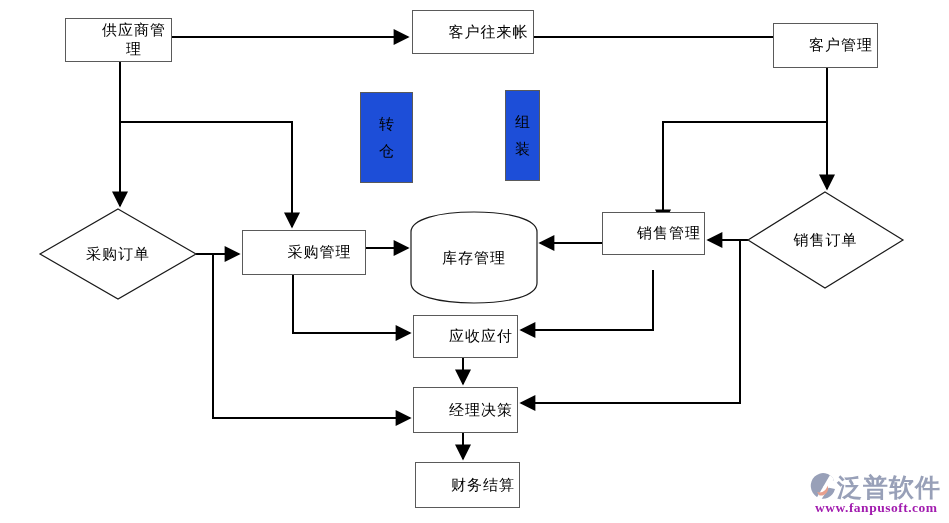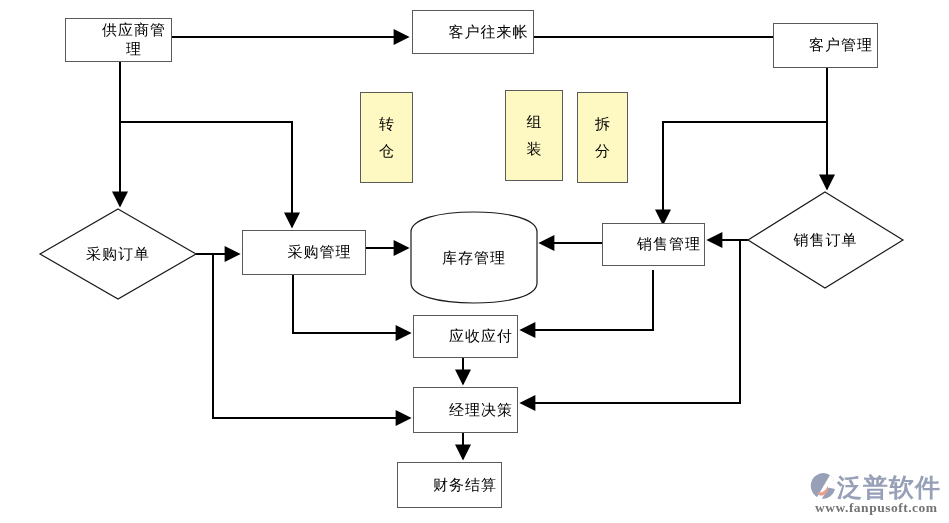--- a/index.html
+++ b/index.html
@@ -11,38 +11,38 @@
   #wires{position:absolute;left:0;top:0;width:949px;height:523px;}
   .node{
     position:absolute;display:flex;align-items:center;justify-content:center;
     background:#ffffff;border:1px solid #5a5a5a;box-sizing:border-box;
     font-size:15px;color:#000;letter-spacing:1px;text-align:center;
     z-index:2;
     padding-left:31px;
   }
   .vnode{
     position:absolute;display:flex;align-items:center;justify-content:center;
-    background:#fef9c3;border:1px solid #5a5a5a;box-sizing:border-box;
+    background:#1d4ed8;border:1px solid #5a5a5a;box-sizing:border-box;
     font-size:15px;color:#000;z-index:2;
   }
   .vnode .vtext{width:16px;word-break:break-all;line-height:27px;text-align:center;}
   .shape-label{
     position:absolute;display:flex;align-items:center;justify-content:center;
     font-size:15px;color:#000;letter-spacing:1px;text-align:center;z-index:2;
     pointer-events:none;
   }
   #watermark{position:absolute;right:8px;bottom:4px;width:132px;height:48px;z-index:3;}
   #wm-logo{position:absolute;left:0;top:2px;}
   #wm-brand{
     position:absolute;left:28px;top:0;font-size:25px;font-weight:bold;
     color:#98a0b8;letter-spacing:1px;white-space:nowrap;
   }
   #wm-url{
     position:absolute;left:6px;top:29px;font-size:13.5px;font-weight:bold;
-    color:#737373;white-space:nowrap;letter-spacing:0.5px;
+    color:#a21caf;white-space:nowrap;letter-spacing:0.5px;
   }
 </style>
 </head>
 <body>
 
 <div id="stage">
 
   <svg id="wires" viewBox="0 0 949 523" xmlns="http://www.w3.org/2000/svg">
     <defs>
       <marker id="arr" viewBox="0 0 10 10" refX="9" refY="5" markerWidth="10" markerHeight="8" orient="auto-start-reverse">
@@ -92,36 +92,33 @@
 
   <div class="node" style="left:65px;top:18px;width:107px;height:44px;">供应商管理</div>
 
   <div class="node" style="left:412px;top:10px;width:122px;height:44px;">客户往来帐</div>
 
   <div class="node" style="left:773px;top:15px;width:105px;height:45px;margin-top:8px;">客户管理</div>
 
   <div class="vnode" style="left:360px;top:92px;width:53px;height:91px;">
     <div class="vtext">转仓</div>
   </div>
-  <div class="vnode" style="left:505px;top:90px;width:58px;height:91px;">
+  <div class="vnode" style="left:505px;top:90px;width:35px;height:91px;">
     <div class="vtext">组装</div>
-  </div>
-  <div class="vnode" style="left:577px;top:92px;width:51px;height:91px;">
-    <div class="vtext">拆分</div>
   </div>
 
   <div class="node" style="left:242px;top:230px;width:124px;height:45px;">采购管理</div>
 
-  <div class="node" style="left:602px;top:223px;width:103px;height:43px;">销售管理</div>
+  <div class="node" style="left:602px;top:212px;width:103px;height:43px;">销售管理</div>
 
   <div class="node" style="left:413px;top:315px;width:105px;height:43px;">应收应付</div>
 
   <div class="node" style="left:413px;top:387px;width:105px;height:46px;">经理决策</div>
 
-  <div class="node" style="left:397px;top:462px;width:105px;height:46px;">财务结算</div>
+  <div class="node" style="left:415px;top:462px;width:105px;height:46px;">财务结算</div>
 
   <div class="shape-label" style="left:40px;top:236px;width:156px;height:36px;">采购订单</div>
 
   <div class="shape-label" style="left:748px;top:222px;width:155px;height:36px;">销售订单</div>
 
   <div class="shape-label" style="left:411px;top:240px;width:126px;height:36px;">库存管理</div>
 
   <div id="watermark">
     <svg id="wm-logo" width="27" height="28" viewBox="0 0 27 28">
       <path d="M25,7 A12.3,12.8 0 1 0 26,16 L14,13.5 Z" fill="#98a0b8"></path>

